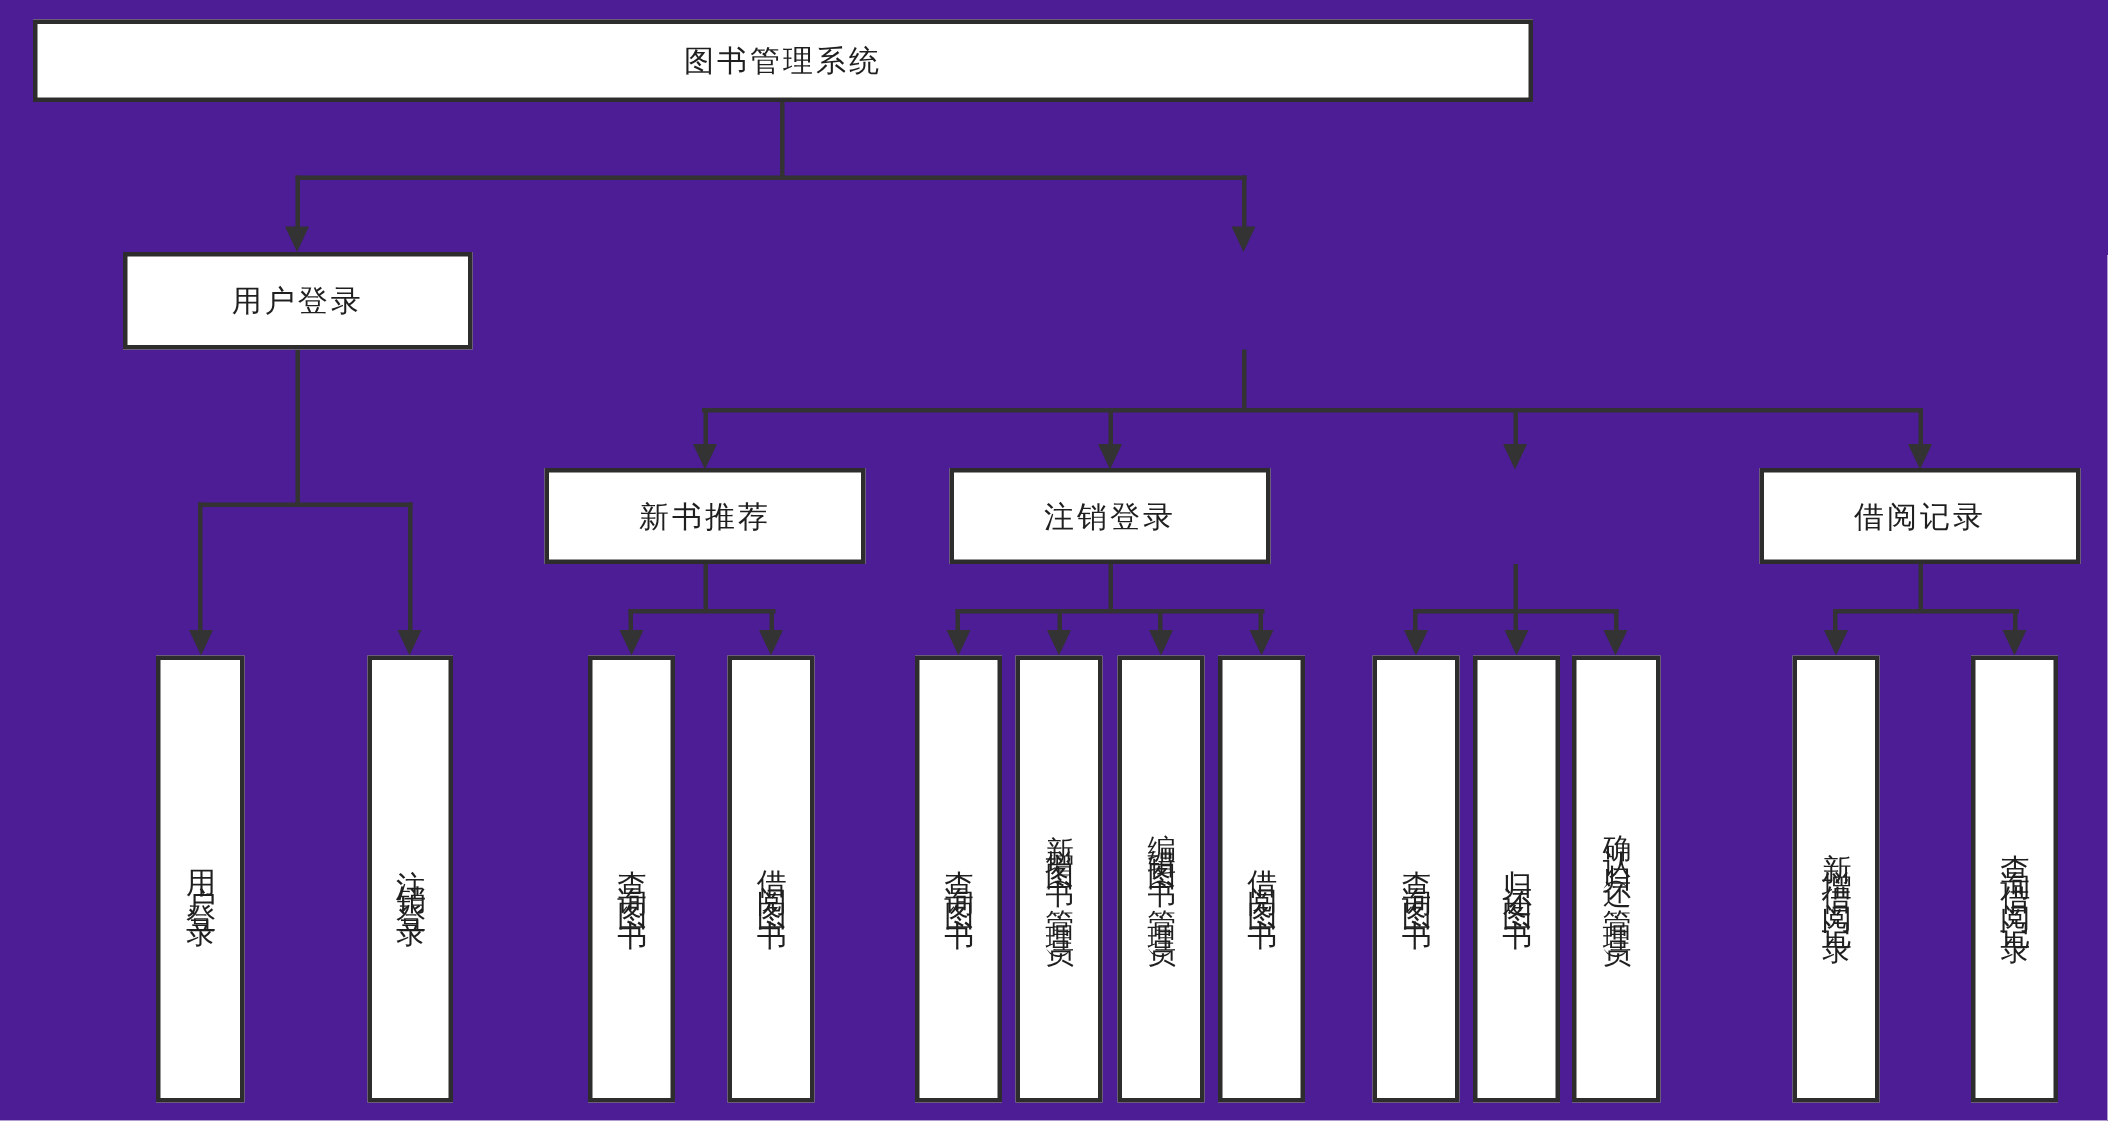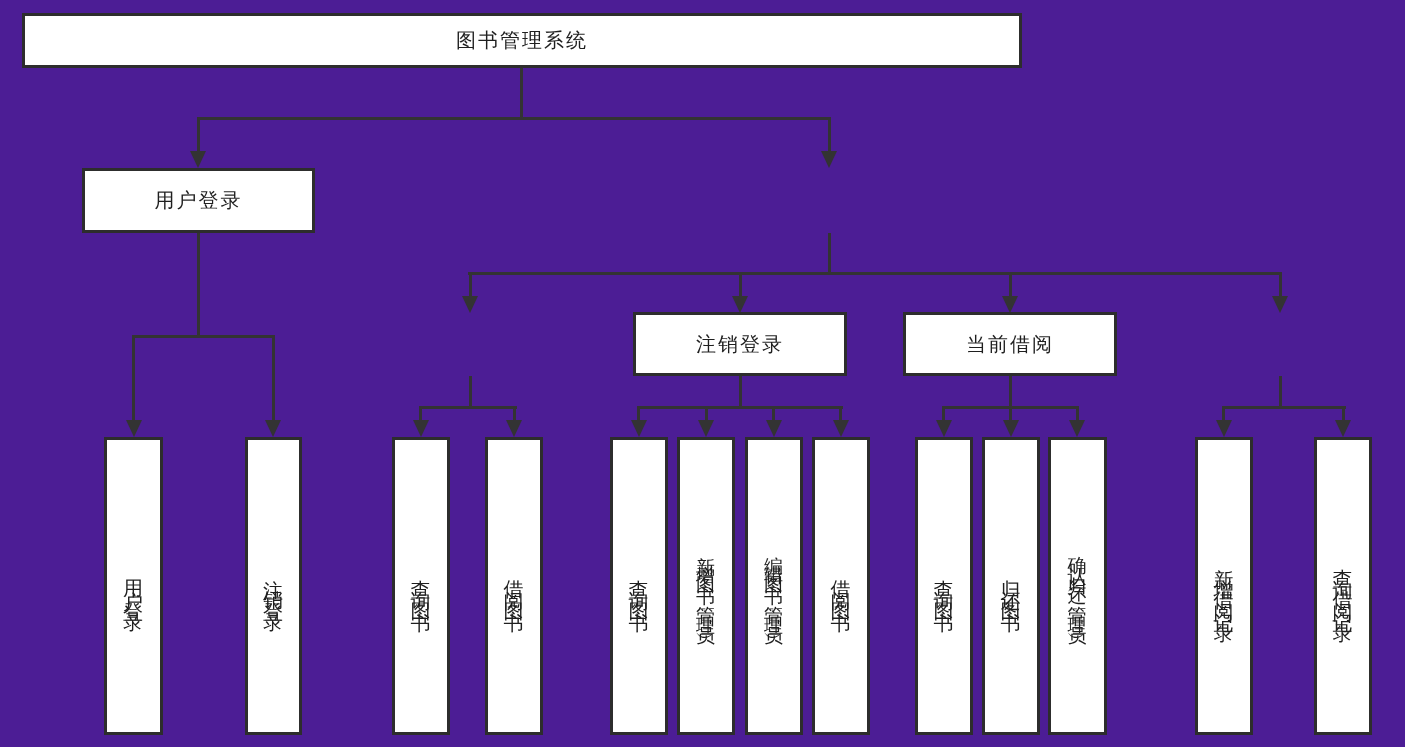--- a/index.html
+++ b/index.html
@@ -104,25 +104,28 @@
   <div class="hline" style="left:468px;top:272px;width:814px"></div>
   <div class="vline" style="left:469px;top:272px;height:27px"></div>
   <div class="arrowhead" style="left:462px;top:296px"></div>
   <div class="vline" style="left:739px;top:272px;height:27px"></div>
   <div class="arrowhead" style="left:732px;top:296px"></div>
   <div class="vline" style="left:1009px;top:272px;height:27px"></div>
   <div class="arrowhead" style="left:1002px;top:296px"></div>
   <div class="vline" style="left:1279px;top:272px;height:27px"></div>
   <div class="arrowhead" style="left:1272px;top:296px"></div>
 
+  <div class="box" style="left:363px;top:312px;width:214px;height:64px">
+    <span class="hlabel">新书推荐</span>
+  </div>
   <div class="box" style="left:633px;top:312px;width:214px;height:64px">
     <span class="hlabel">注销登录</span>
   </div>
-  <div class="box" style="left:903px;top:312px;width:214px;height:64px">
-    <span class="hlabel">当前借阅</span>
+  <div class="box" style="left:1173px;top:312px;width:214px;height:64px">
+    <span class="hlabel">借阅记录</span>
   </div>
 
   <div class="vline" style="left:469px;top:376px;height:32px"></div>
   <div class="hline" style="left:419px;top:406px;width:98px"></div>
   <div class="vline" style="left:419px;top:406px;height:17px"></div>
   <div class="arrowhead" style="left:413px;top:420px"></div>
   <div class="vline" style="left:513px;top:406px;height:17px"></div>
   <div class="arrowhead" style="left:506px;top:420px"></div>
 
   <div class="vline" style="left:739px;top:376px;height:32px"></div>

